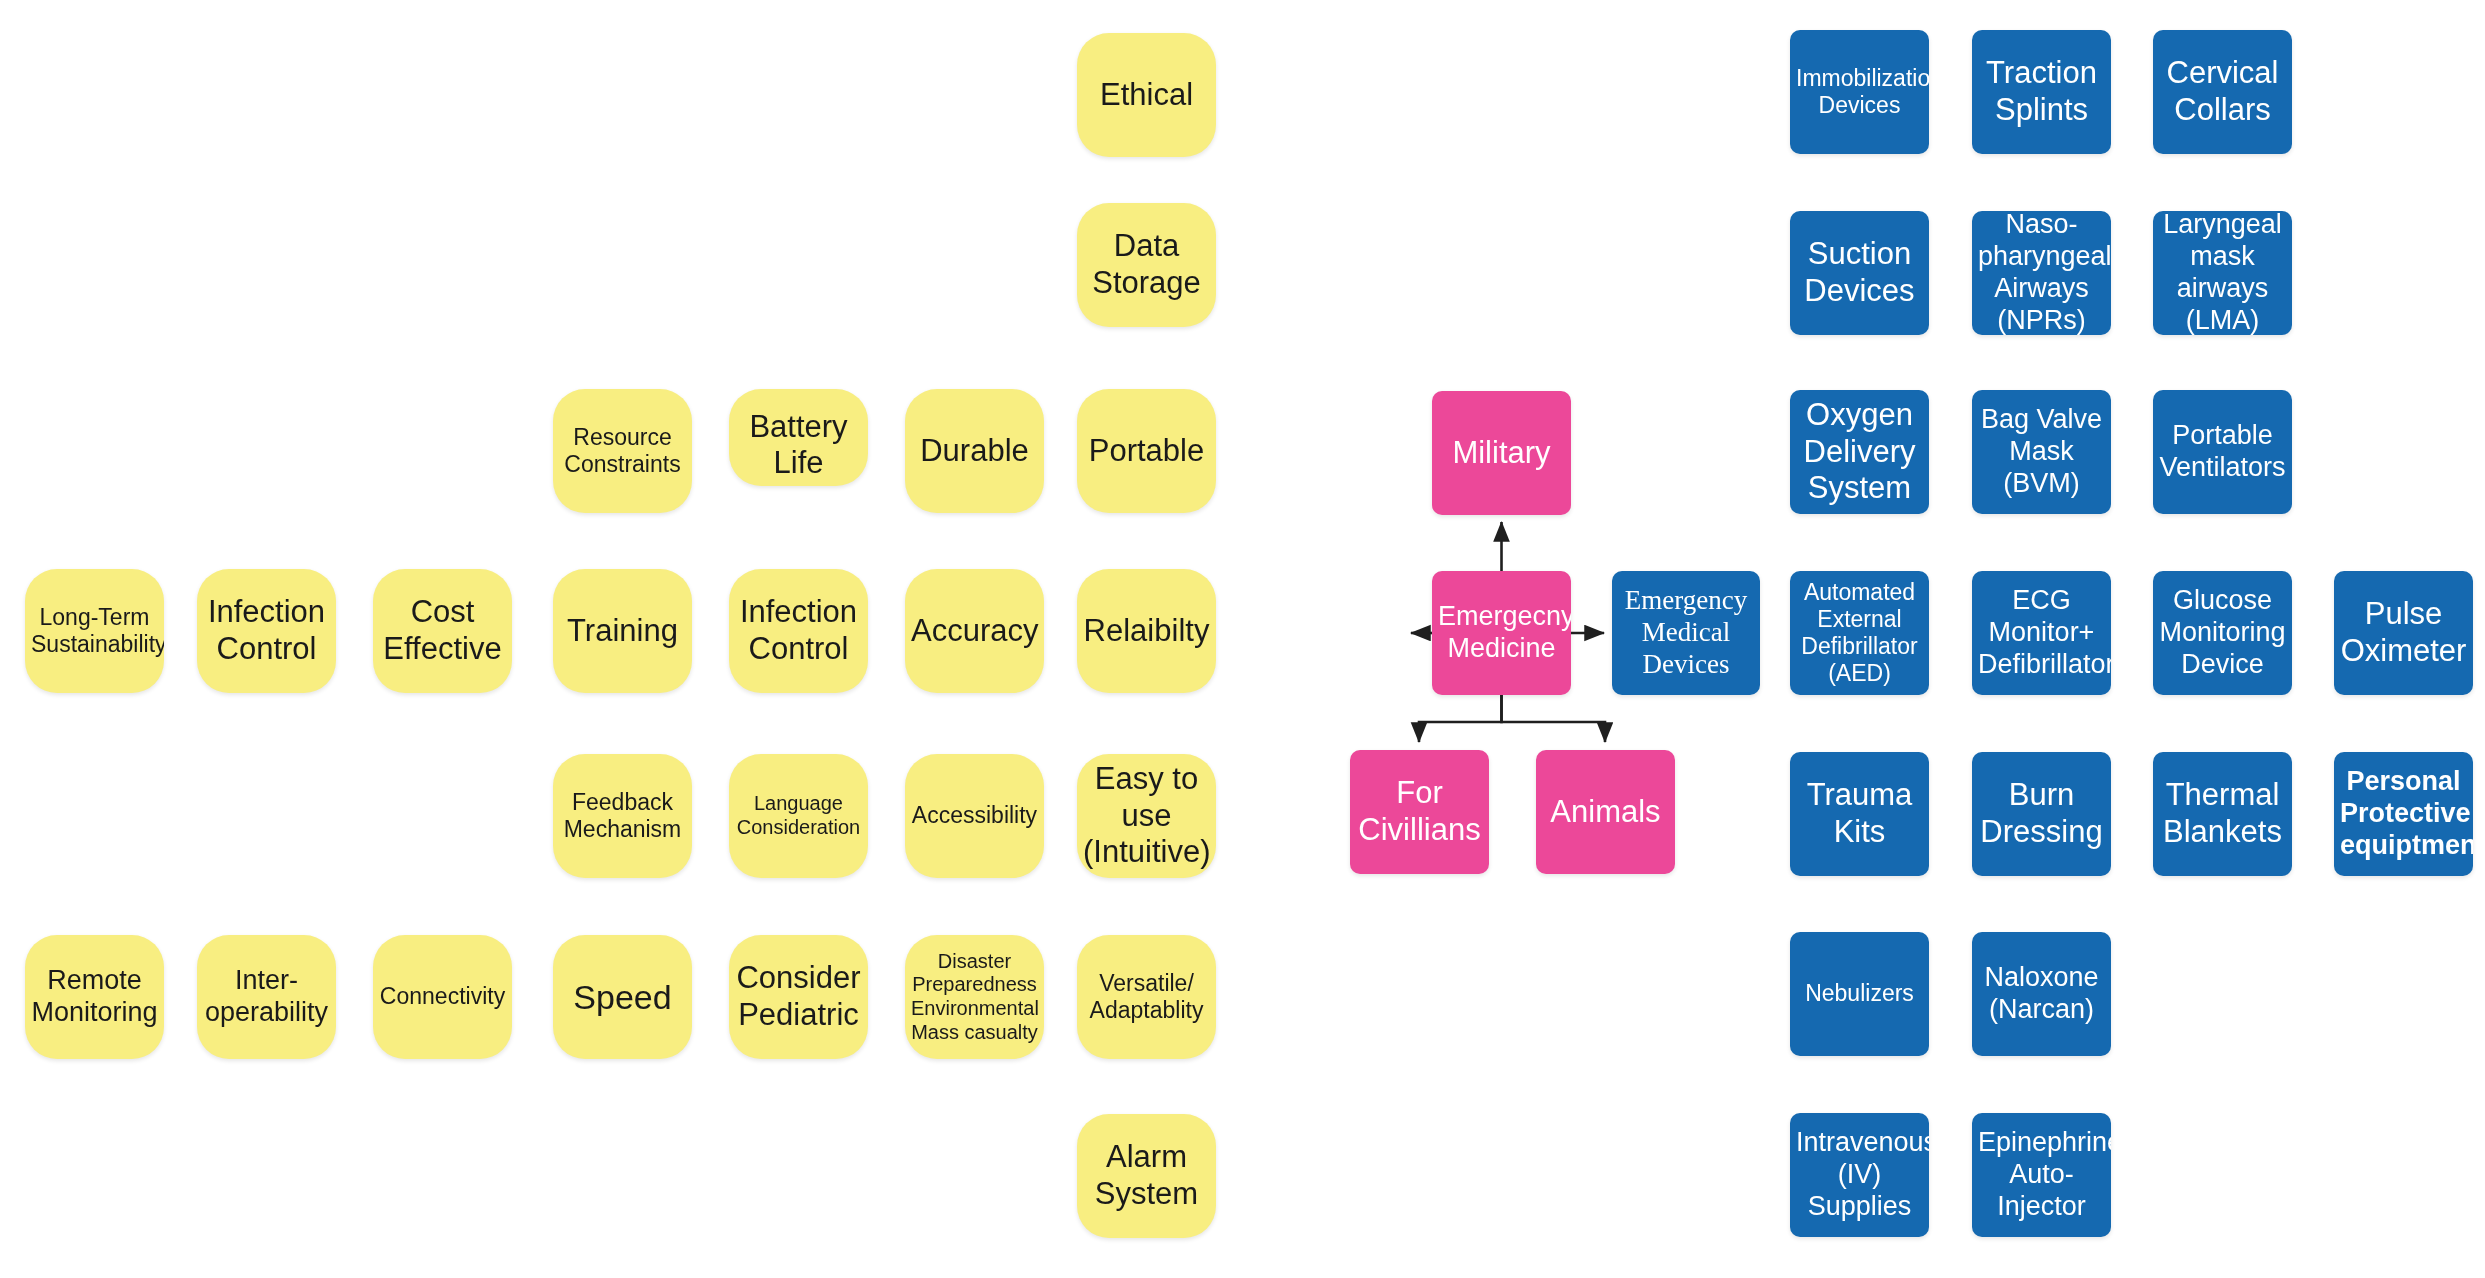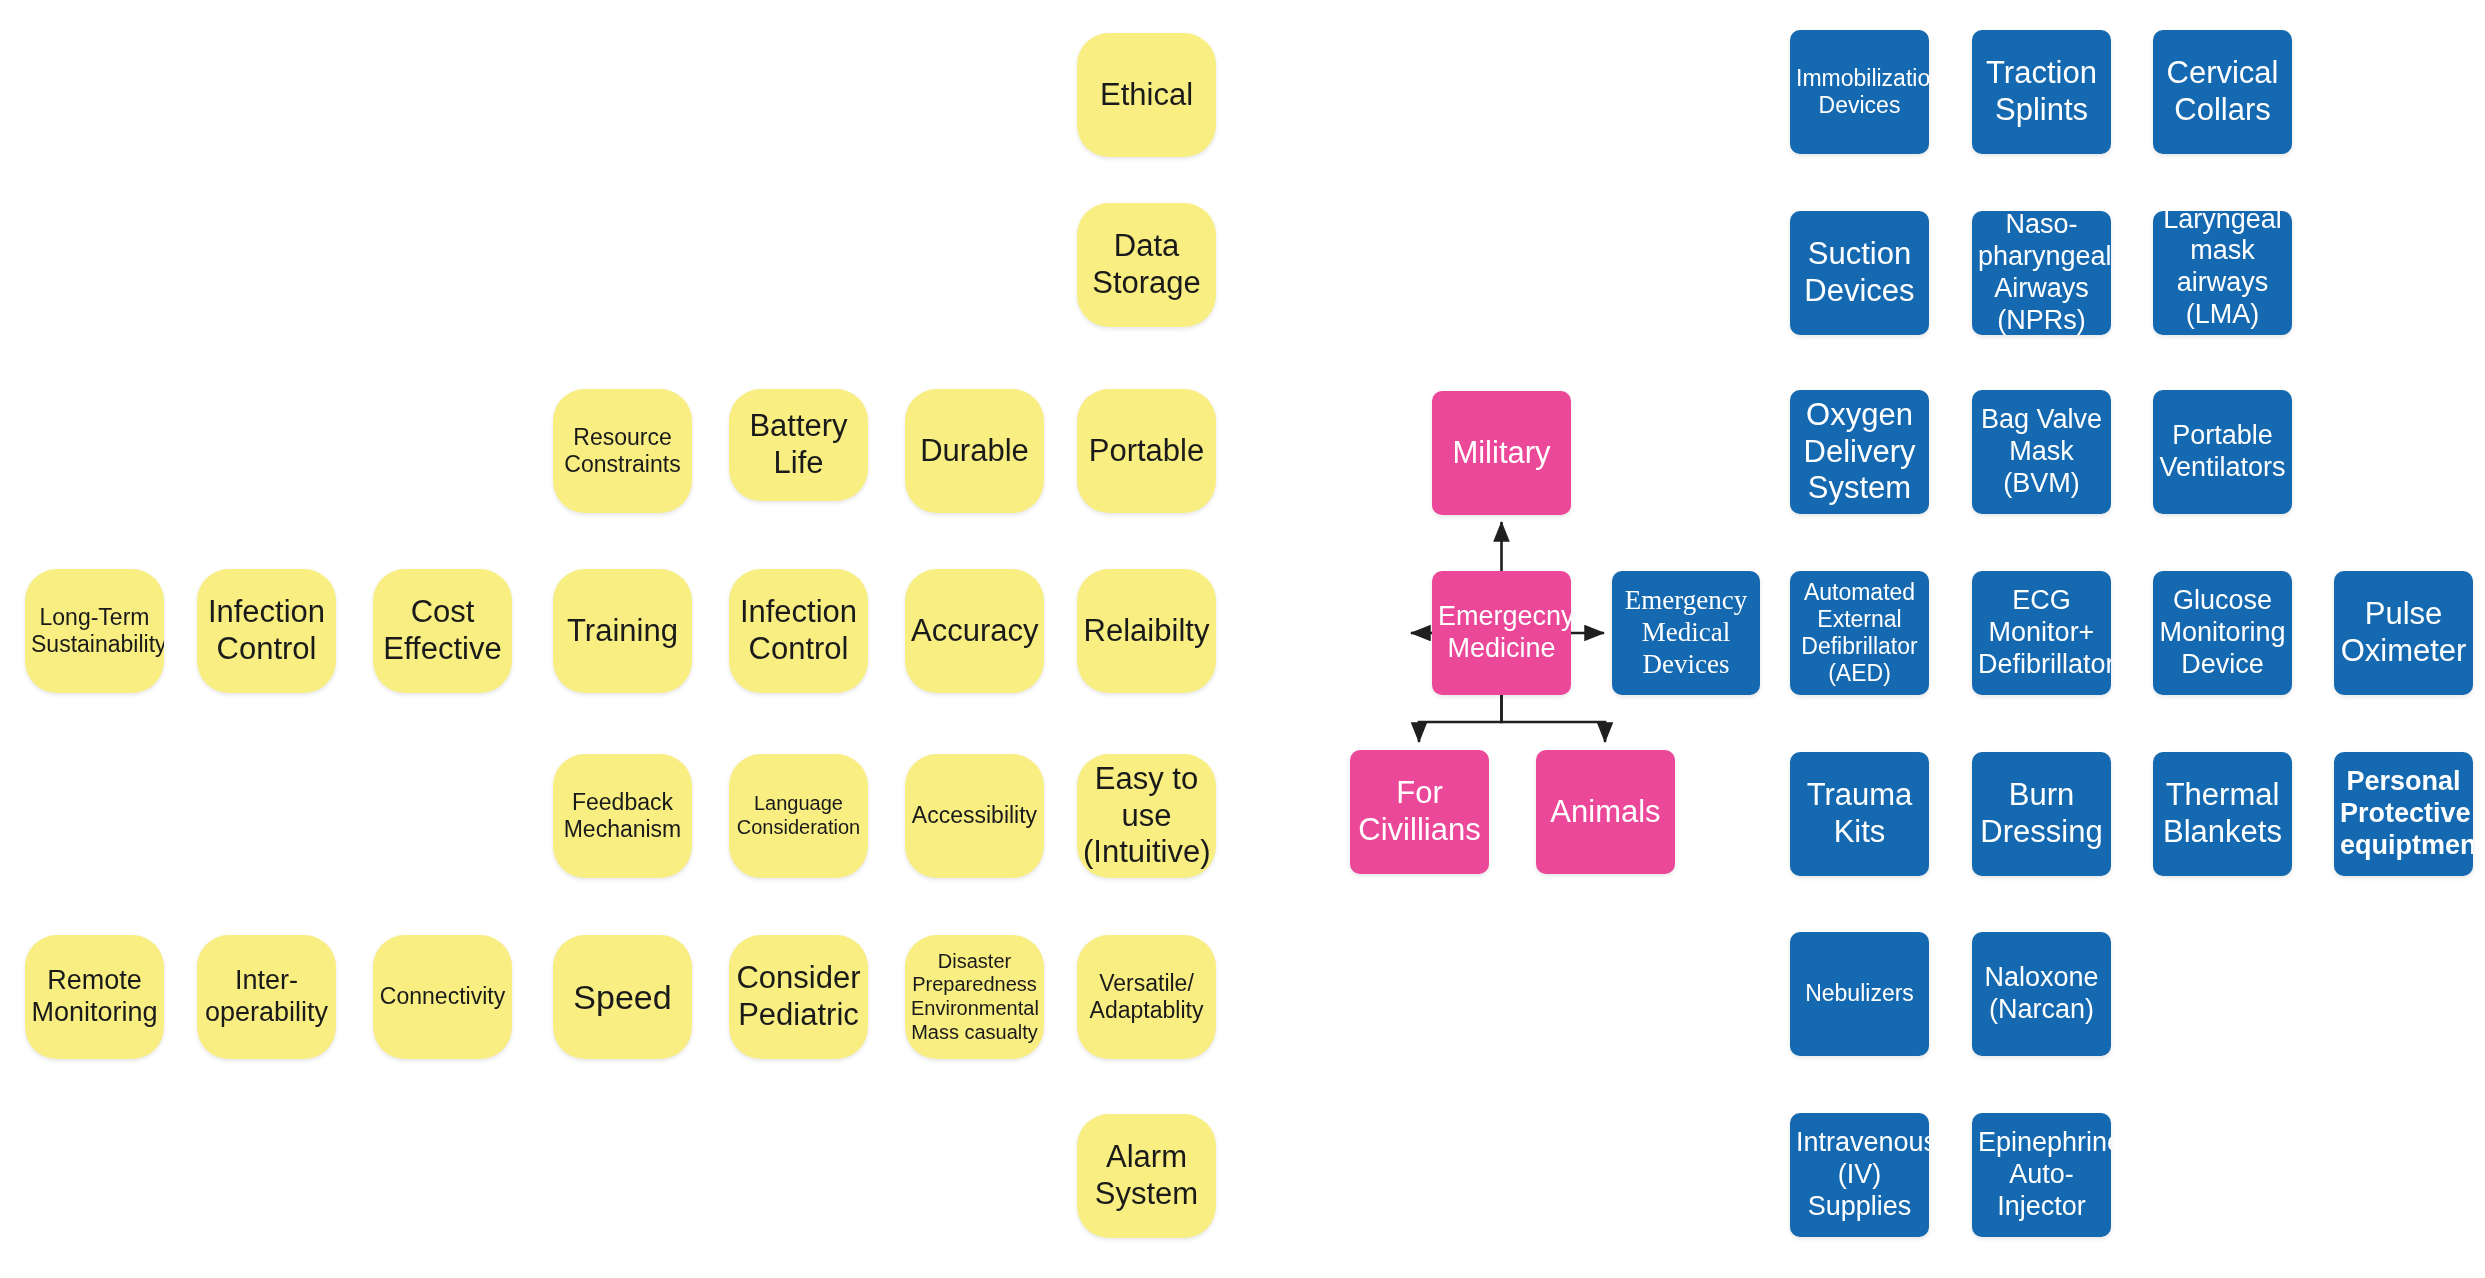--- a/index.html
+++ b/index.html
@@ -88,21 +88,21 @@
   <div id="factors-layer">
       <div class="node yellow fs-l" style="left: 1077px; top: 33px; width: 139px; height: 124px;">
         <span class="lbl">Ethical</span>
       </div>
       <div class="node yellow fs-l" style="left: 1077px; top: 203px; width: 139px; height: 124px;">
         <span class="lbl">Data Storage</span>
       </div>
       <div class="node yellow fs-s" style="left: 553px; top: 389px; width: 139px; height: 124px;">
         <span class="lbl">Resource Constraints</span>
       </div>
-      <div class="node yellow fs-l" style="left: 729px; top: 389px; width: 139px; height: 112px;">
+      <div class="node yellow fs-l" style="left: 729px; top: 389px; width: 139px; height: 97px; align-items: flex-end;">
         <span class="lbl">Battery Life</span>
       </div>
       <div class="node yellow fs-l" style="left: 905px; top: 389px; width: 139px; height: 124px;">
         <span class="lbl">Durable</span>
       </div>
       <div class="node yellow fs-l" style="left: 1077px; top: 389px; width: 139px; height: 124px;">
         <span class="lbl">Portable</span>
       </div>
       <div class="node yellow fs-s" style="left: 25px; top: 569px; width: 139px; height: 124px;">
         <span class="lbl">Long-Term Sustainability</span>
@@ -192,21 +192,21 @@
       </div>
       <div class="node blue fs-l" style="left: 2153px; top: 30px; width: 139px; height: 124px;">
         <span class="lbl">Cervical Collars</span>
       </div>
       <div class="node blue fs-l" style="left: 1790px; top: 211px; width: 139px; height: 124px;">
         <span class="lbl">Suction Devices</span>
       </div>
       <div class="node blue fs-m" style="left: 1972px; top: 211px; width: 139px; height: 124px;">
         <span class="lbl">Naso-pharyngeal Airways (NPRs)</span>
       </div>
-      <div class="node blue fs-m" style="left: 2153px; top: 211px; width: 139px; height: 124px; align-items: flex-end;">
+      <div class="node blue fs-m" style="left: 2153px; top: 211px; width: 139px; height: 124px;">
         <span class="lbl">Laryngeal mask airways (LMA)</span>
       </div>
       <div class="node blue fs-l" style="left: 1790px; top: 390px; width: 139px; height: 124px;">
         <span class="lbl">Oxygen Delivery System</span>
       </div>
       <div class="node blue fs-m" style="left: 1972px; top: 390px; width: 139px; height: 124px;">
         <span class="lbl">Bag Valve Mask (BVM)</span>
       </div>
       <div class="node blue fs-m" style="left: 2153px; top: 390px; width: 139px; height: 124px;">
         <span class="lbl">Portable Ventilators</span>

